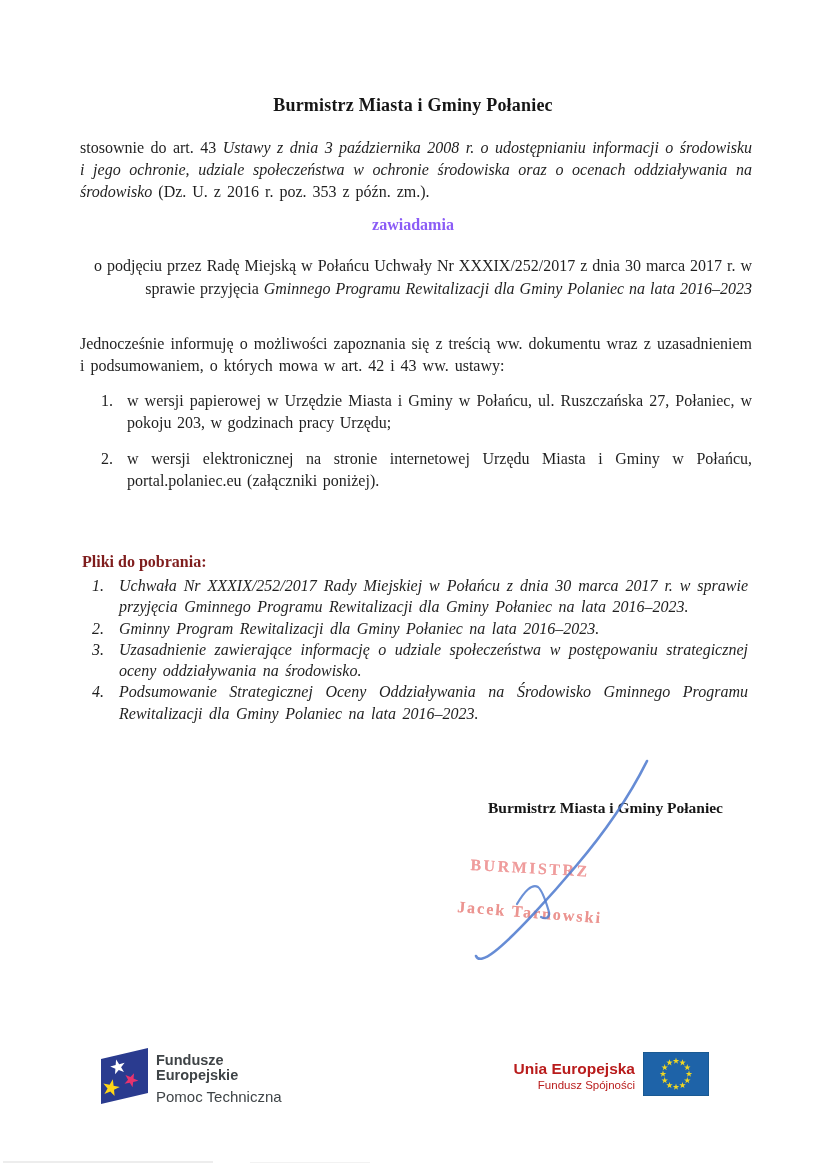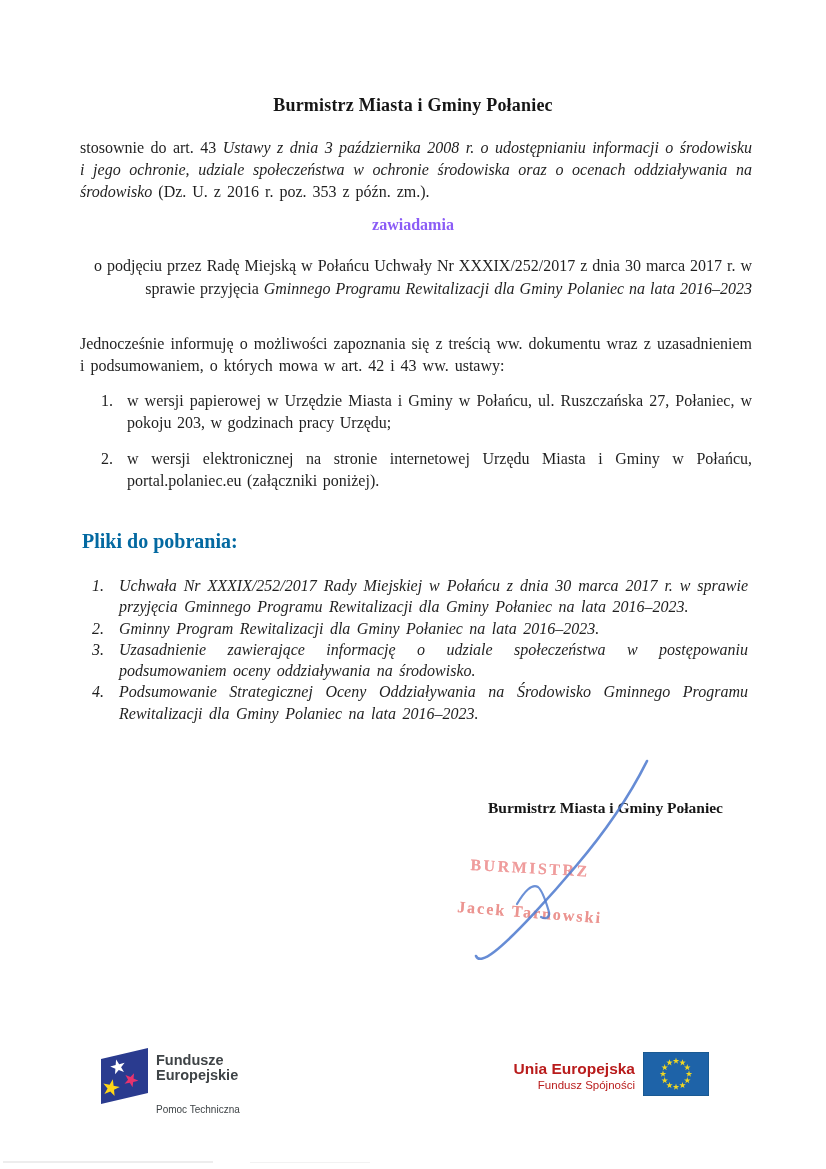--- a/index.html
+++ b/index.html
@@ -26,21 +26,21 @@
     top:216px;left:0;width:826px;text-align:center;
     font-size:16px;font-weight:bold;color:#8b5cf6;
   }
   .resolution{top:255px;text-align:right;line-height:22.5px;word-spacing:1px;}
   .info-para{top:333px;}
   .num-list{top:390px;left:80px;width:672px;font-size:16px;line-height:22px;}
   .num-item{display:flex;text-align:justify;}
   .num-item + .num-item{margin-top:14px;}
   .num-item .num{flex:0 0 26px;margin-left:21px;}
   .num-item .txt{flex:1;word-spacing:1.5px;}
-  .dl-head{top:530px;left:82px;font-size:20px;font-weight:bold;color:#0369a1;}
+  .dl-head{top:553px;left:82px;font-size:16px;font-weight:bold;color:#7f1d1d;}
   .dl-list{top:575px;left:82px;width:666px;font-size:16px;line-height:21.3px;font-style:italic;}
   .dl-item{display:flex;text-align:justify;}
   .dl-item .num{flex:0 0 27px;margin-left:10px;}
   .dl-item .txt{flex:1;word-spacing:2.5px;}
   .sig-name{
     top:799px;right:103px;
     font-size:15.5px;font-weight:bold;color:#161616;white-space:nowrap;
   }
   .stamp{
     color:#ec8787;font-weight:bold;white-space:nowrap;opacity:.82;
@@ -58,21 +58,21 @@
   .scan-line{top:1161px;left:3px;width:210px;height:2px;background:#ededed;}
   .scan-line2{top:1162px;left:250px;width:120px;height:1px;background:#f2f2f2;}
 
   
   .footer-left-flag{top:1047px;left:100px;}
   .footer-left-text{
     top:1053px;left:156px;
     font-family:"Liberation Sans", sans-serif;color:#3f4447;
   }
   .fe-l1,.fe-l2{font-size:14.5px;font-weight:bold;line-height:14.5px;}
-  .fe-l3{font-size:10px;margin-top:22px;}
+  .fe-l3{font-size:15px;margin-top:6px;}
   .footer-right-text{
     top:1060px;left:455px;width:180px;text-align:right;
     font-family:"Liberation Sans", sans-serif;color:#b91c1c;
   }
   .ue-l1{font-size:15.5px;font-weight:bold;line-height:17px;}
   .ue-l2{font-size:11.5px;margin-top:2px;}
   .footer-right-flag{top:1052px;left:643px;}
 </style>
 </head>
 <body>
@@ -105,21 +105,21 @@
     <div class="dl-item">
       <span class="num">1.</span>
       <span class="txt">Uchwała Nr XXXIX/252/2017 Rady Miejskiej w Połańcu z dnia 30 marca 2017 r. w sprawie przyjęcia Gminnego Programu Rewitalizacji dla Gminy Połaniec na lata 2016–2023.</span>
     </div>
     <div class="dl-item">
       <span class="num">2.</span>
       <span class="txt">Gminny Program Rewitalizacji dla Gminy Połaniec na lata 2016–2023.</span>
     </div>
     <div class="dl-item">
       <span class="num">3.</span>
-      <span class="txt">Uzasadnienie zawierające informację o udziale społeczeństwa w postępowaniu podsumowaniem oceny oddziaływania na środowisko.</span>
+      <span class="txt">Uzasadnienie zawierające informację o udziale społeczeństwa w postępowaniu strategicznej oceny oddziaływania na środowisko.</span>
     </div>
     <div class="dl-item">
       <span class="num">4.</span>
       <span class="txt">Podsumowanie Strategicznej Oceny Oddziaływania na Środowisko Gminnego Programu Rewitalizacji dla Gminy Polaniec na lata 2016–2023.</span>
     </div>
   </div>
 
   <div class="abs sig-name">Burmistrz Miasta i Gminy Połaniec</div>
   <div class="abs stamp stamp-title">BURMISTRZ</div>
   <div class="abs stamp stamp-person">Jacek Tarnowski</div>

